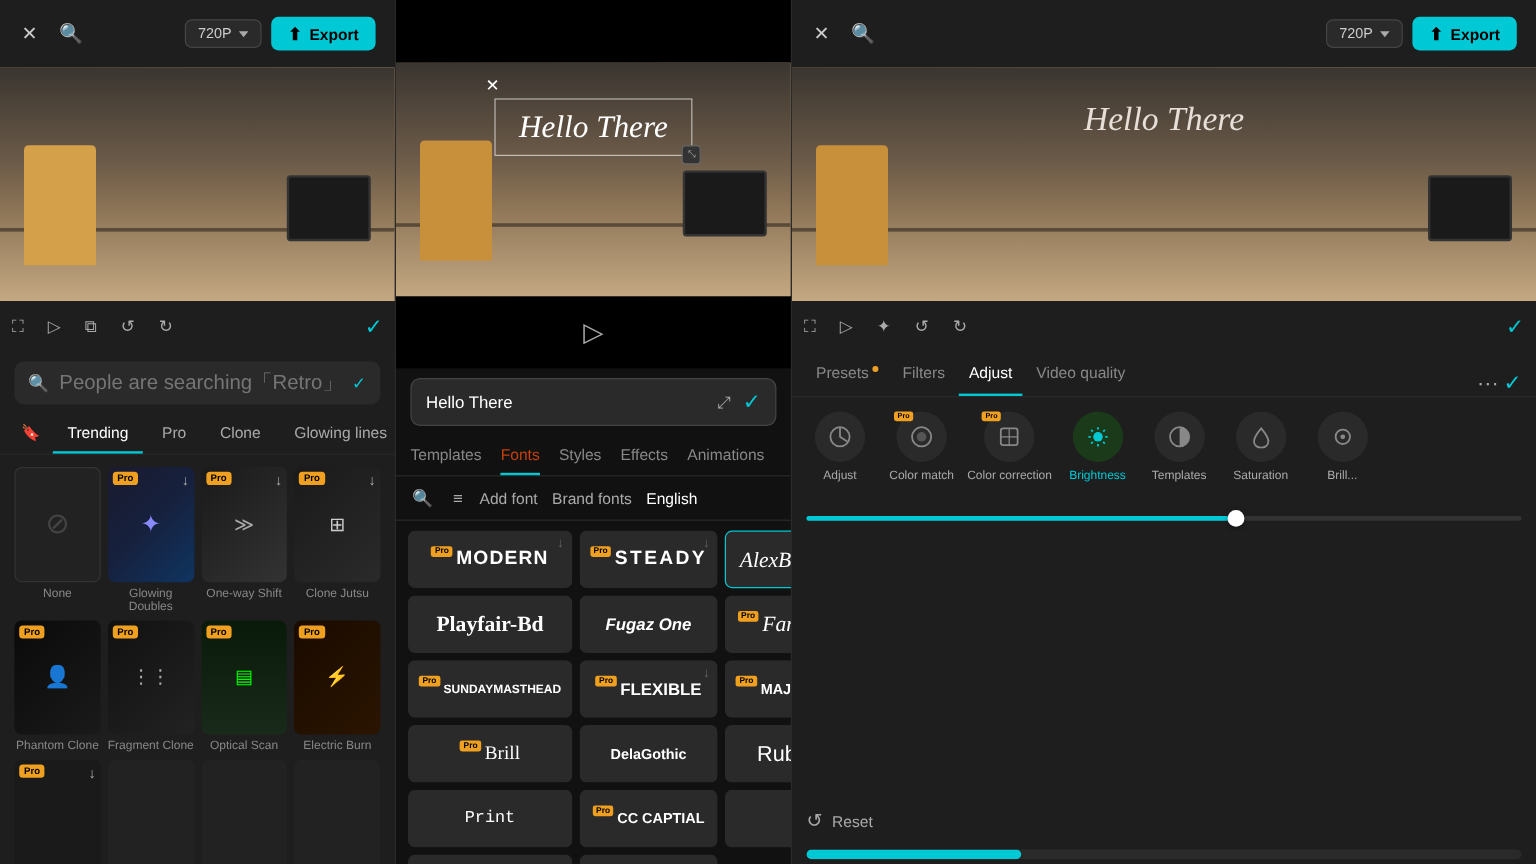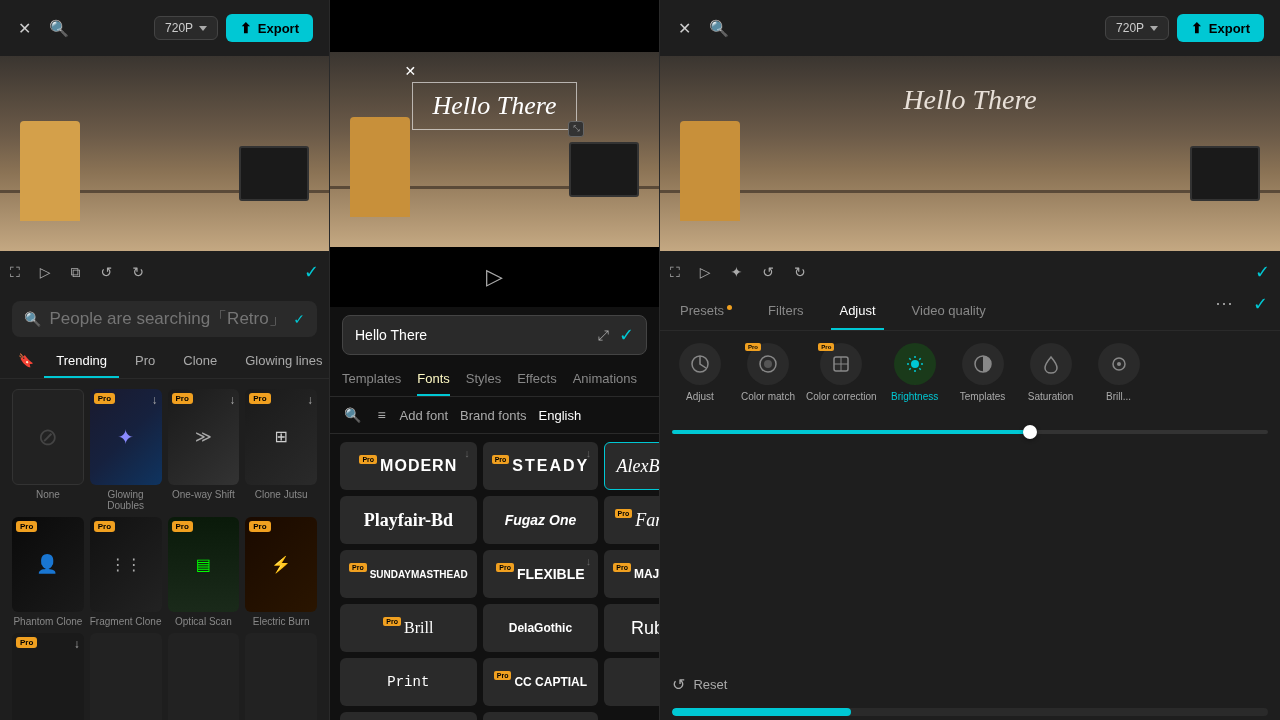--- a/index.html
+++ b/index.html
@@ -338,21 +338,21 @@
 
     .font-tab {
       padding: 8px 0;
       font-size: 13px;
       color: #888;
       cursor: pointer;
       border-bottom: 2px solid transparent;
     }
 
     .font-tab.active {
-      color: #fef9c3;
+      color: #c2410c;
       border-bottom: 2px solid #00c8d4;
     }
 
     .font-sub-bar {
       display: flex;
       align-items: center;
       padding: 8px 12px;
       gap: 12px;
       border-bottom: 1px solid #2a2a2a;
     }
@@ -415,23 +415,23 @@
     .font-item-name.flourishing { font-family: 'Georgia', serif; font-style: italic; font-size: 16px; }
     .font-item-name.delagothic { font-weight: 700; font-size: 12px; }
     .font-item-name.rubik { font-weight: 400; font-size: 18px; }
     .font-item-name.print { font-family: 'Courier New', monospace; font-size: 14px; }
     .font-item-name.captial { font-weight: 900; text-transform: uppercase; font-size: 12px; }
 
     
     .adjust-tabs {
       display: flex;
       padding: 0 12px;
-      gap: 20px;
+      gap: 4px;
       border-bottom: 1px solid #2a2a2a;
-      align-items: flex-start;
+      align-items: flex-end;
     }
 
     .adjust-tab {
       padding: 10px 8px;
       font-size: 13px;
       color: #888;
       cursor: pointer;
       border-bottom: 2px solid transparent;
       white-space: nowrap;
     }

